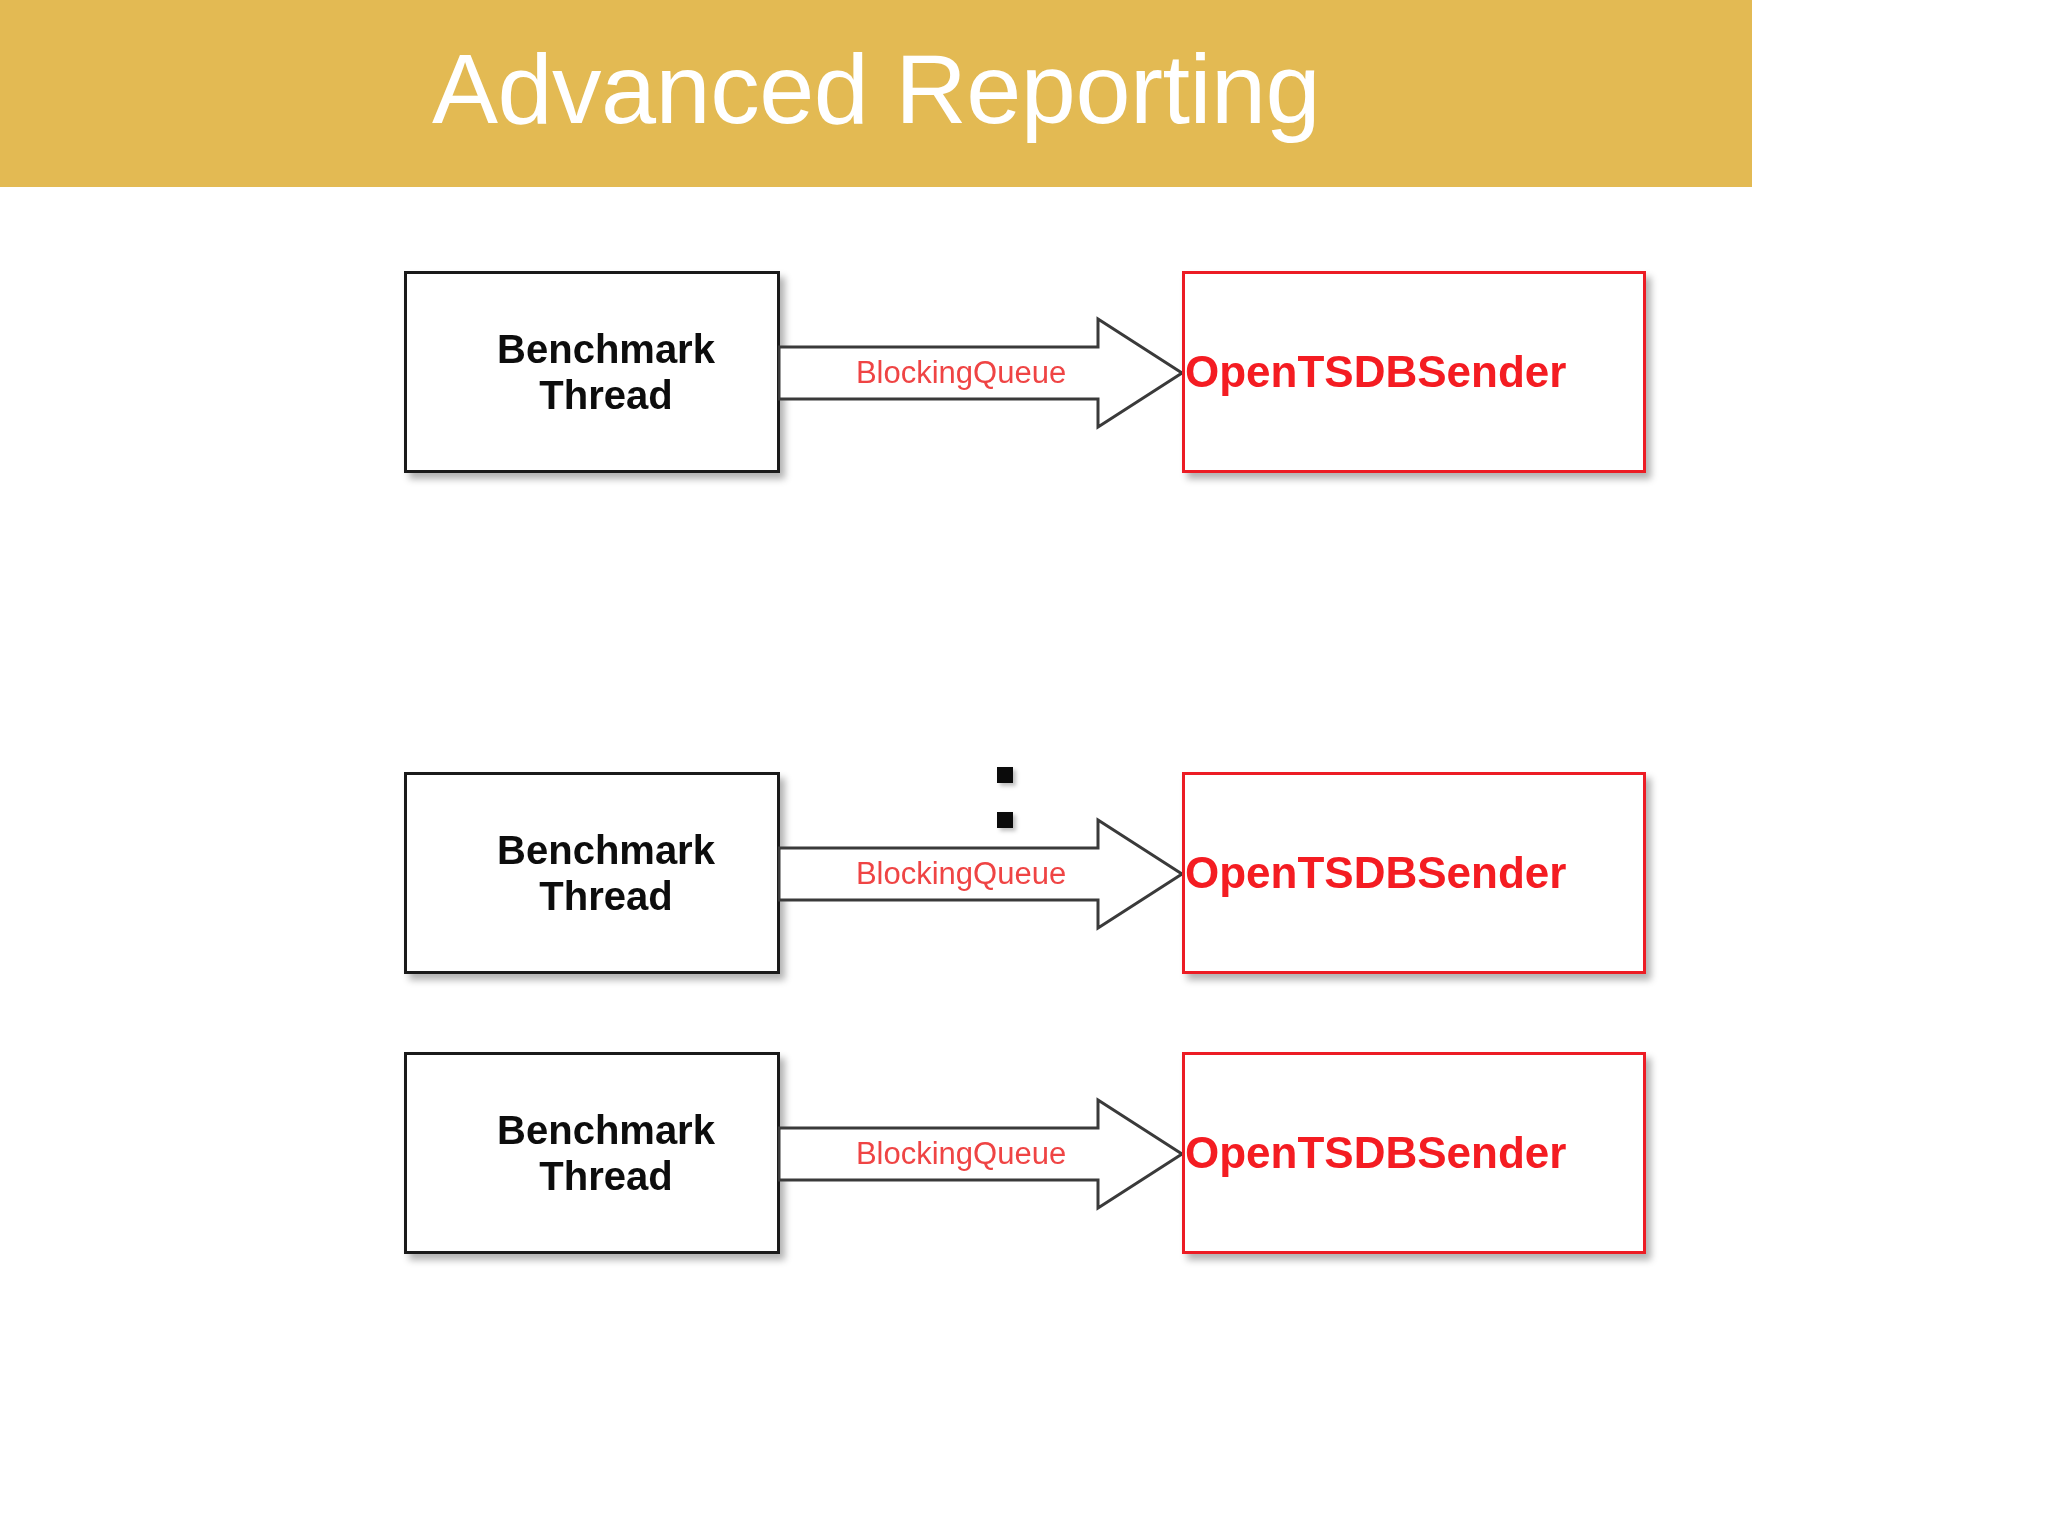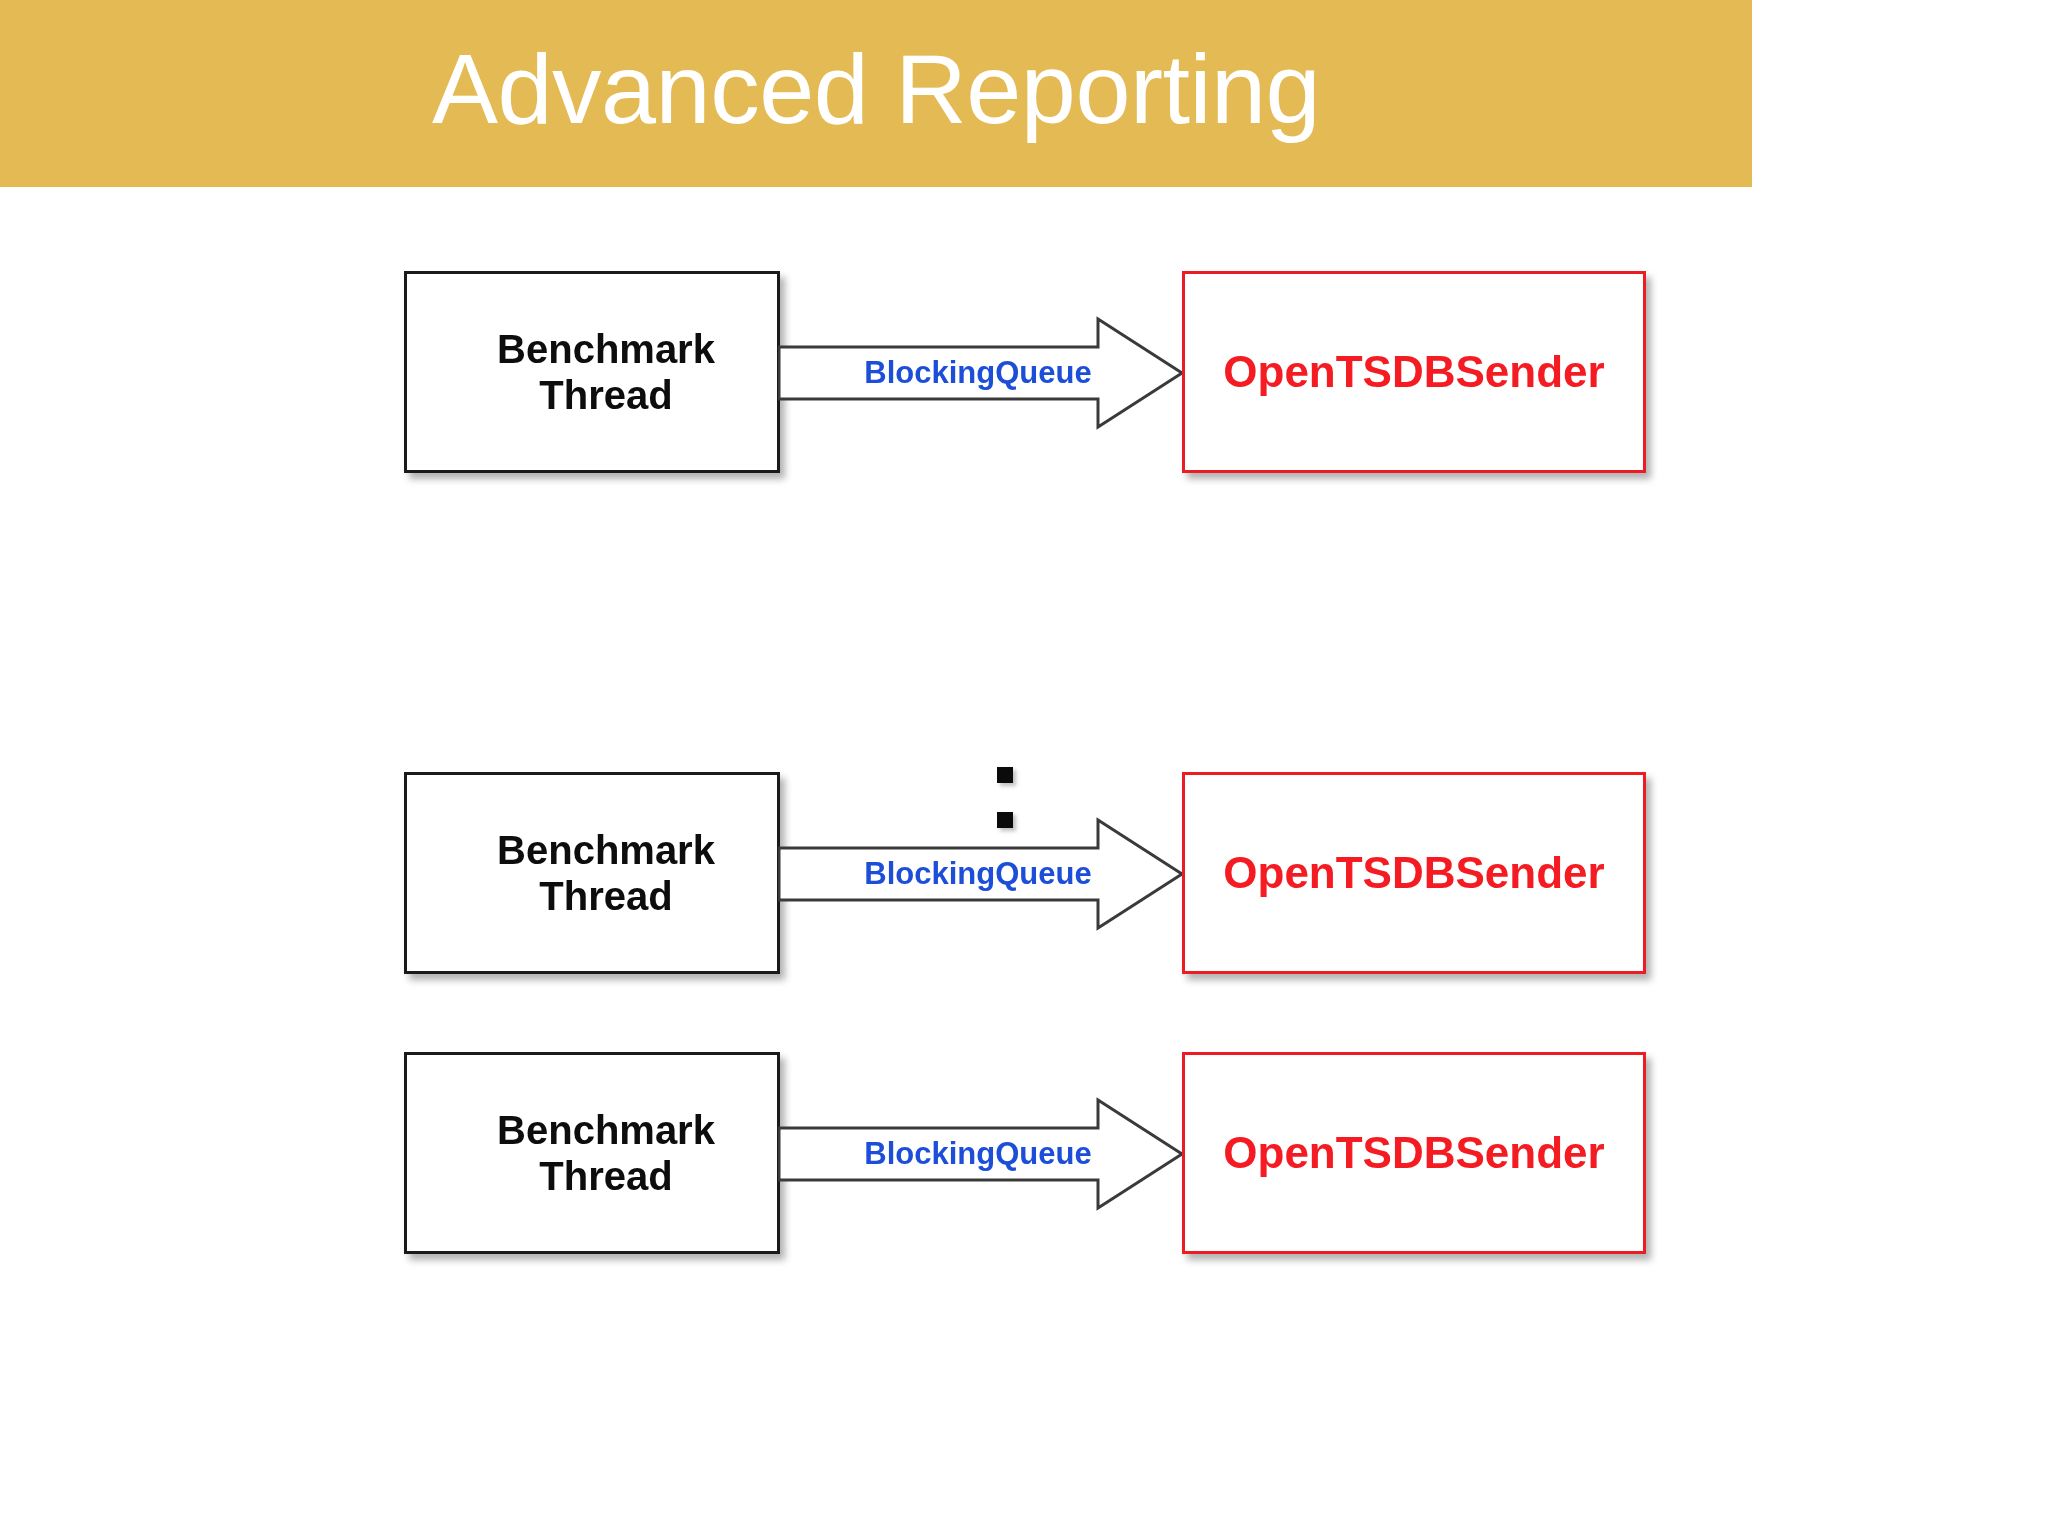--- a/index.html
+++ b/index.html
@@ -91,21 +91,21 @@
     position: absolute;
     left: 1182px;
     width: 464px;
     height: 202px;
     background: #ffffff;
     border: 3px solid #ec1c24;
     box-sizing: border-box;
     box-shadow: 5px 6px 7px rgba(0,0,0,0.30);
     display: flex;
     align-items: center;
-    justify-content: center;
+    justify-content: flex-start;
   }
   .sender-label {
     font-family: "Liberation Sans", sans-serif;
     font-size: 44px;
     font-weight: 700;
     color: #f41c22;
     line-height: 1;
     white-space: nowrap;
   }
 
@@ -116,31 +116,31 @@
     width: 406px;
     height: 124px;
   }
   .queue-arrow svg {
     display: block;
     width: 406px;
     height: 124px;
   }
   .queue-arrow-label {
     position: absolute;
-    left: 17px;
+    left: 0;
     top: 0;
     width: 366px;
     height: 124px;
     display: flex;
     align-items: center;
     justify-content: center;
     font-family: "Liberation Sans", sans-serif;
     font-size: 31px;
-    font-weight: 700;
-    color: #1d4ed8;
+    font-weight: 400;
+    color: #ef4444;
     white-space: nowrap;
     pointer-events: none;
   }
 
   
   #vertical-ellipsis {
     position: absolute;
     left: 997px;
     top: 580px;
     width: 20px;

